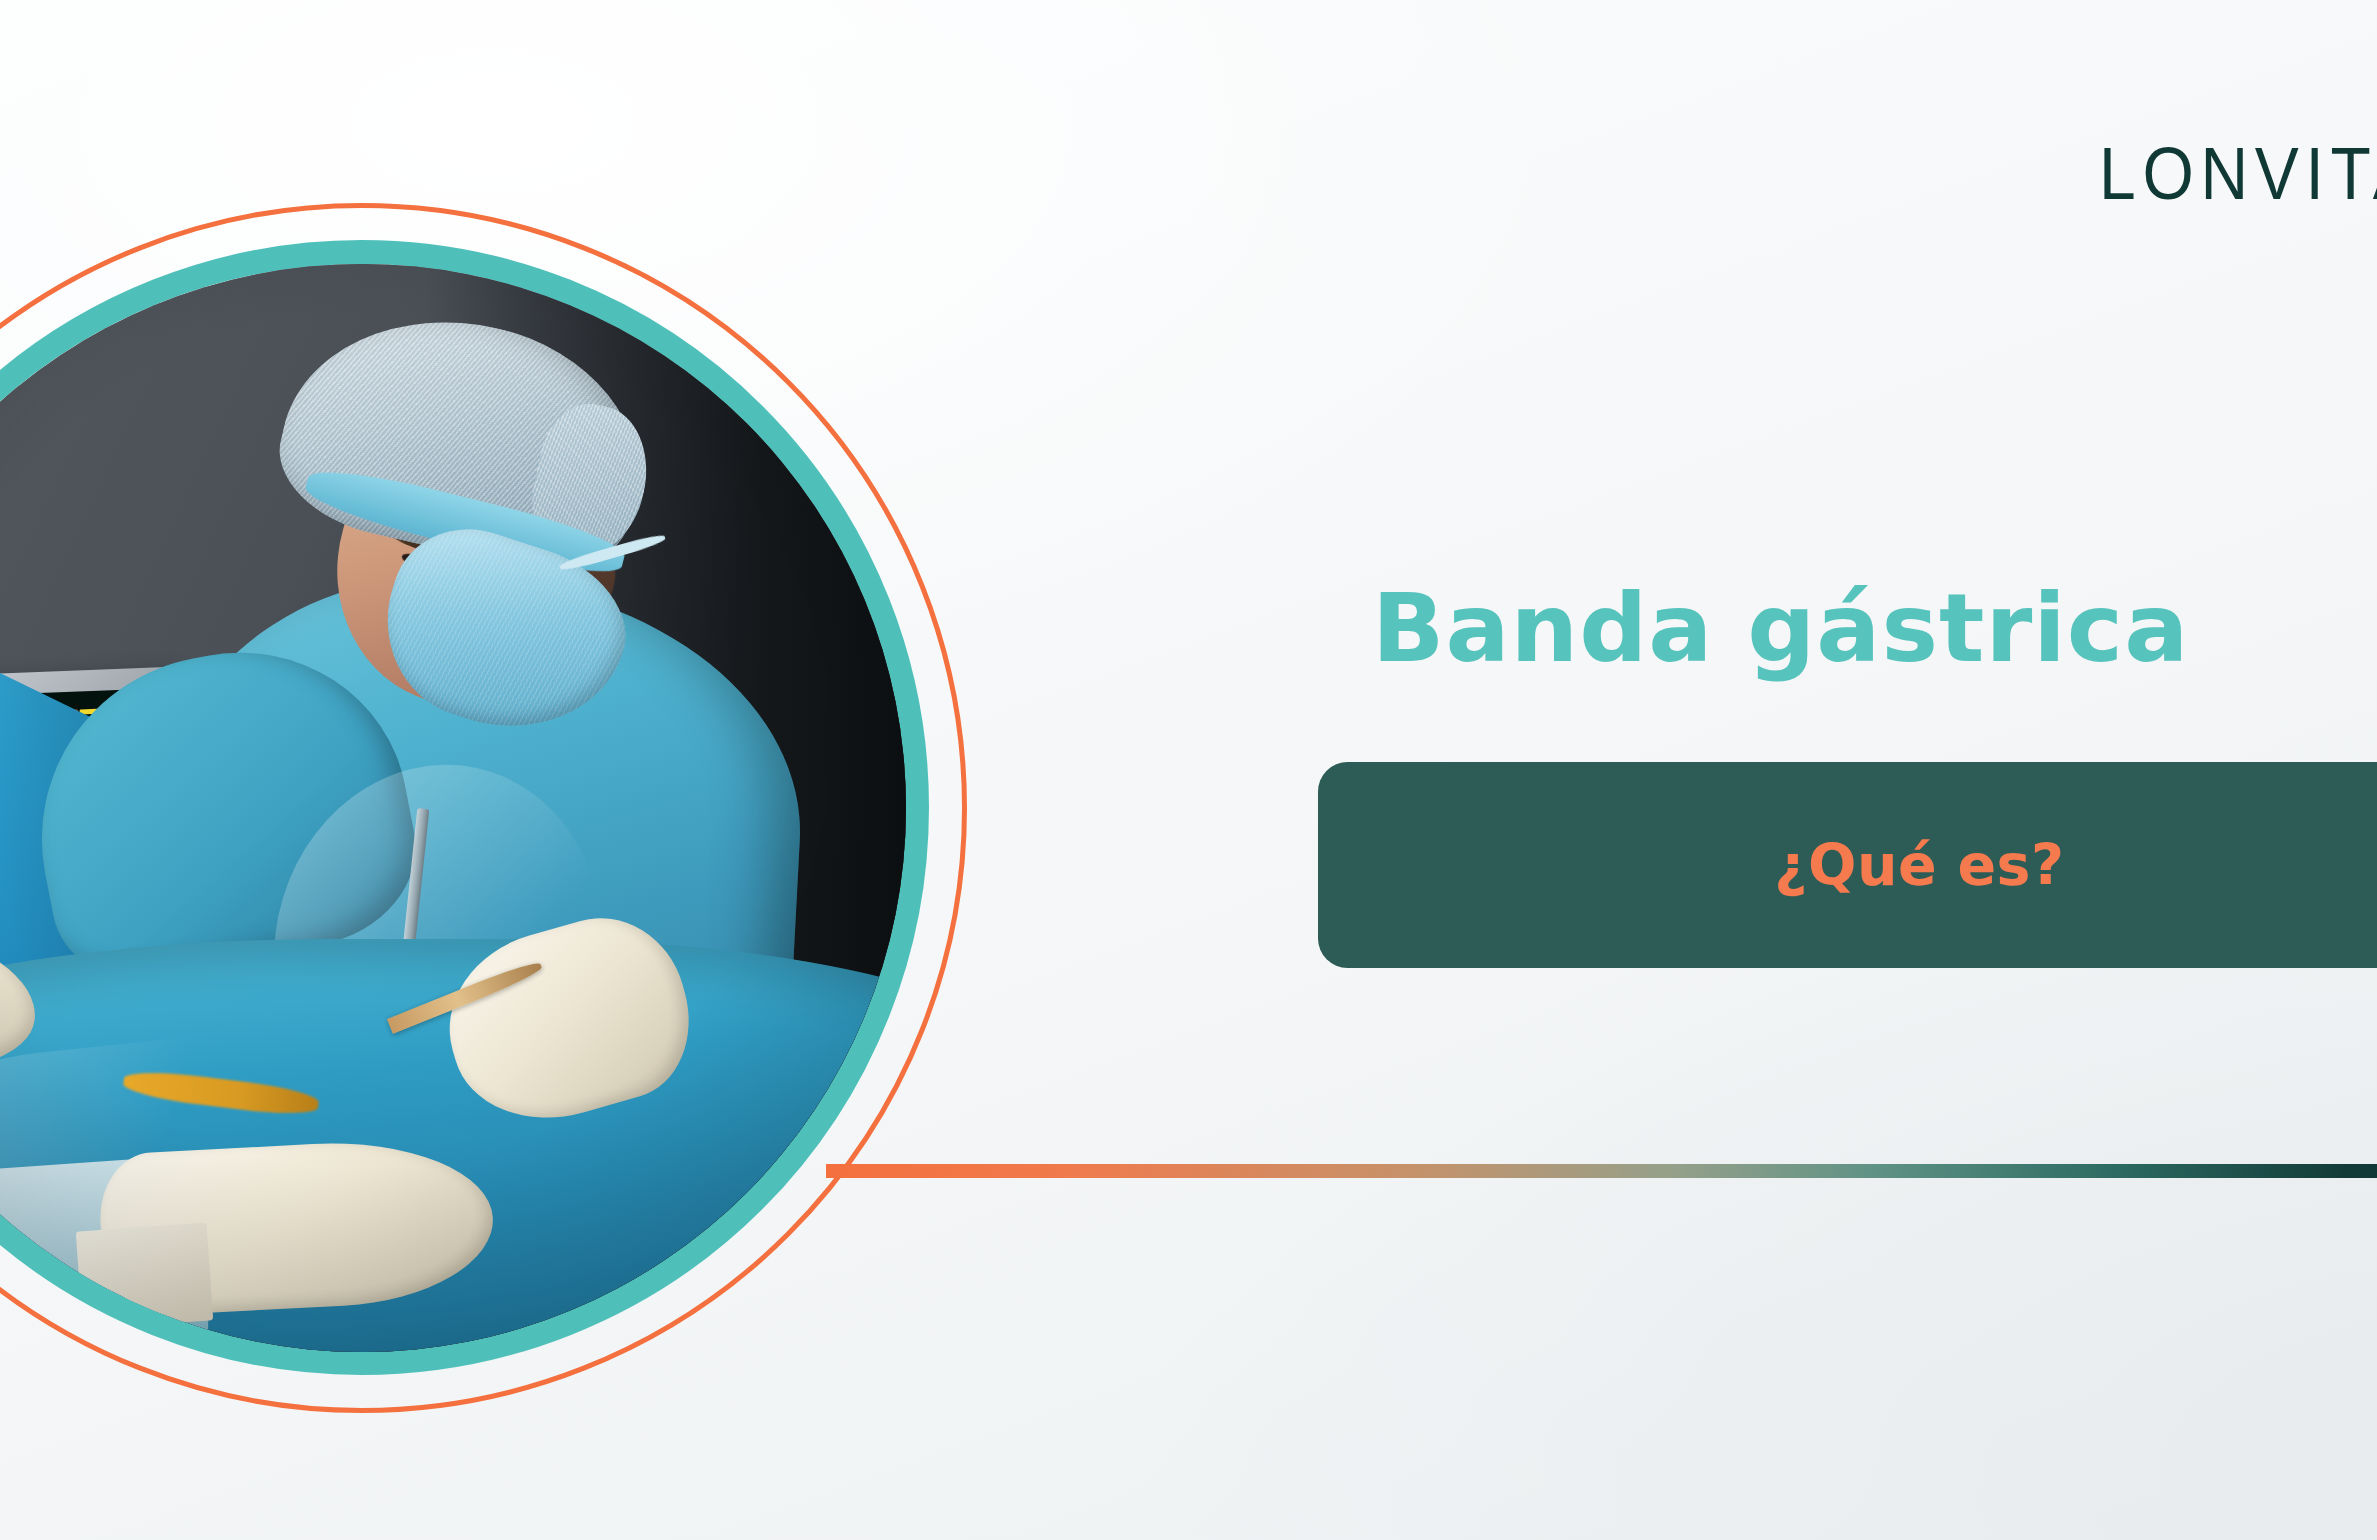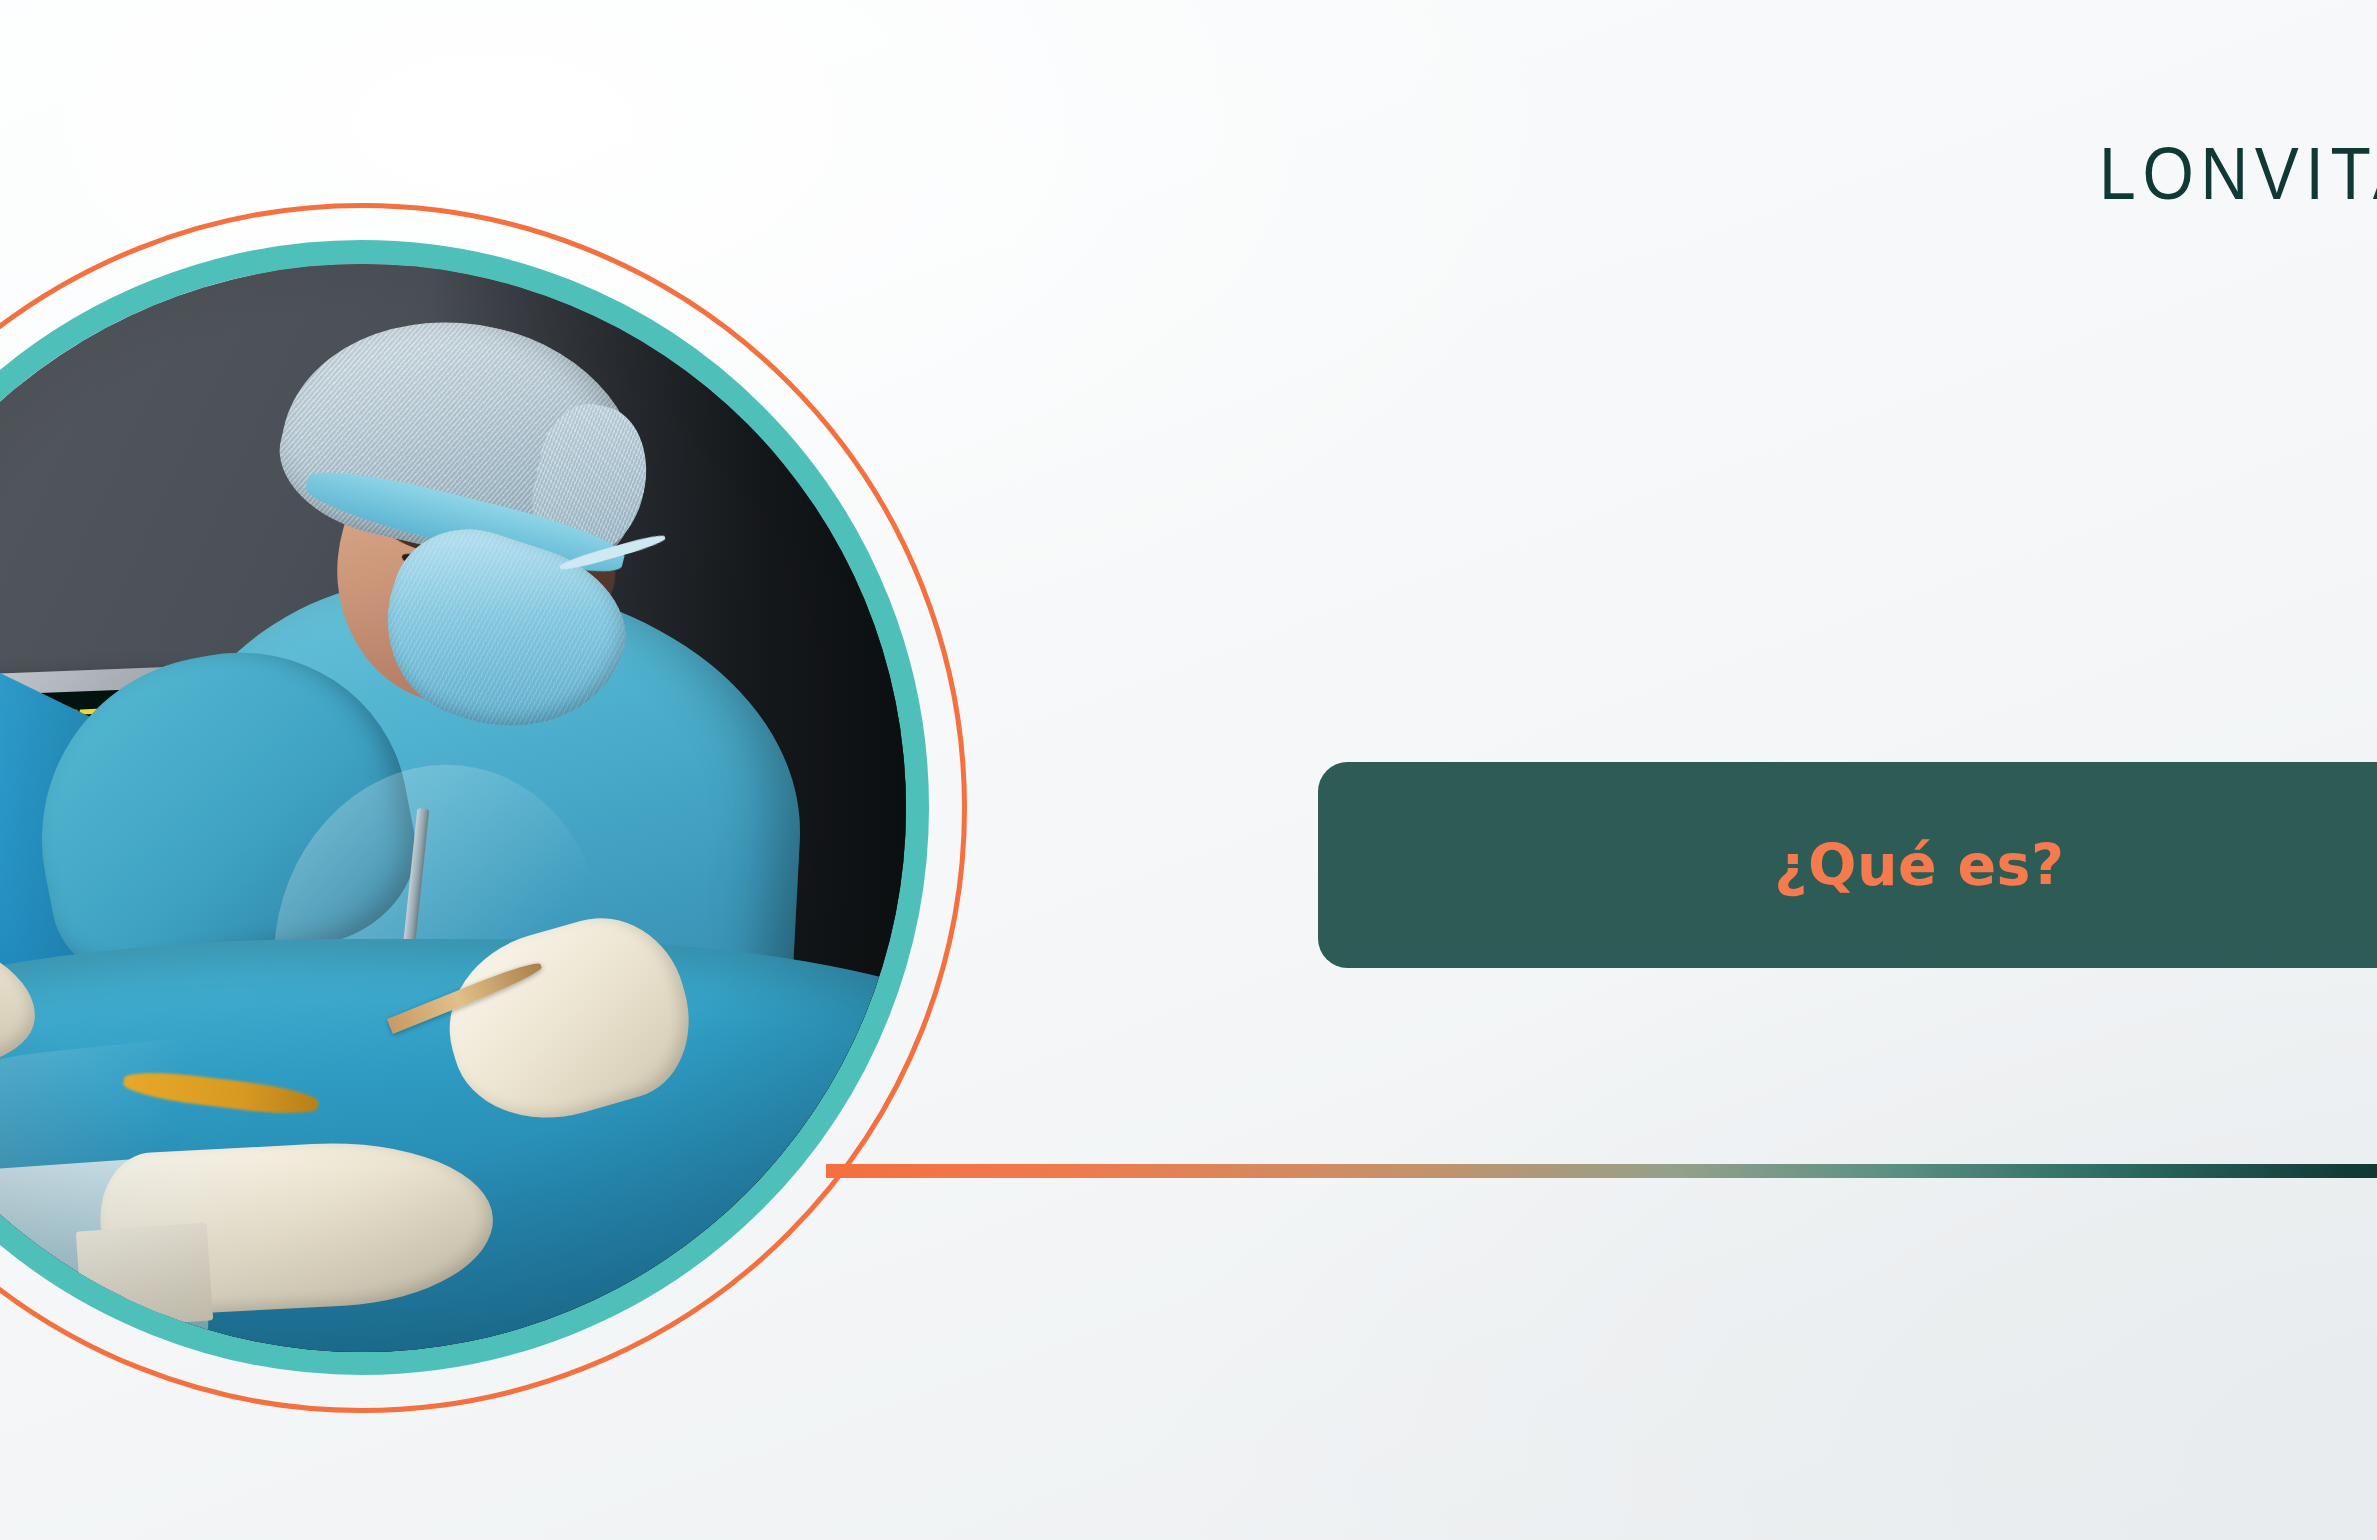--- a/index.html
+++ b/index.html
@@ -527,20 +527,21 @@
         <div class="glove lower"></div>
         <div class="cuff"></div>
 
         <div class="photo-vignette"></div>
       </div>
     </div>
   </div>
 
   <div class="logo">LONVITAL</div>
 
+  <div class="headline">Banda gástrica</div>
 
   <div class="greenbar">
     <div class="greenbar-label">¿Qué es?</div>
   </div>
 
   <div class="rule"></div>
 
 </div>
 
 

